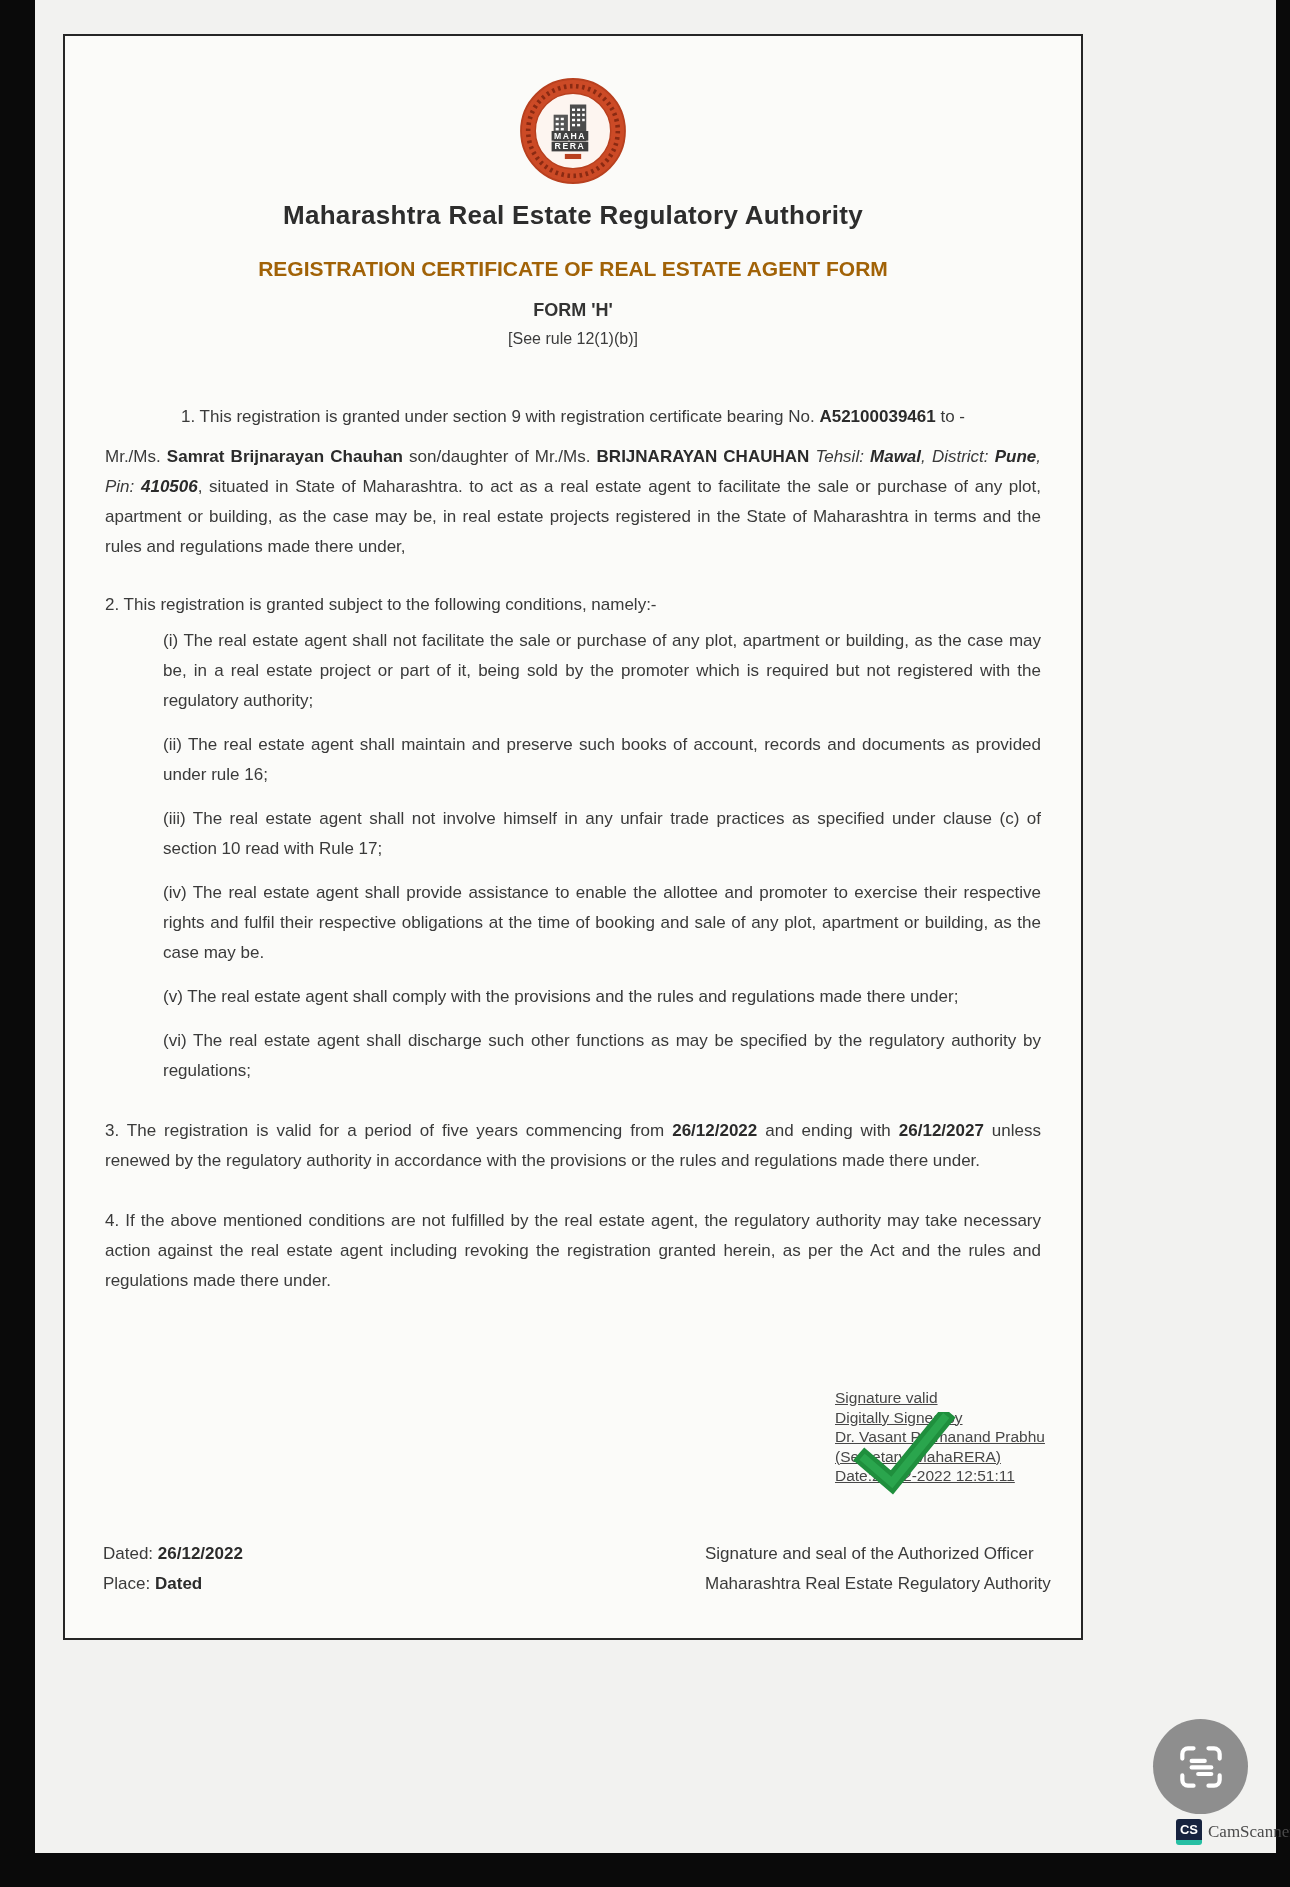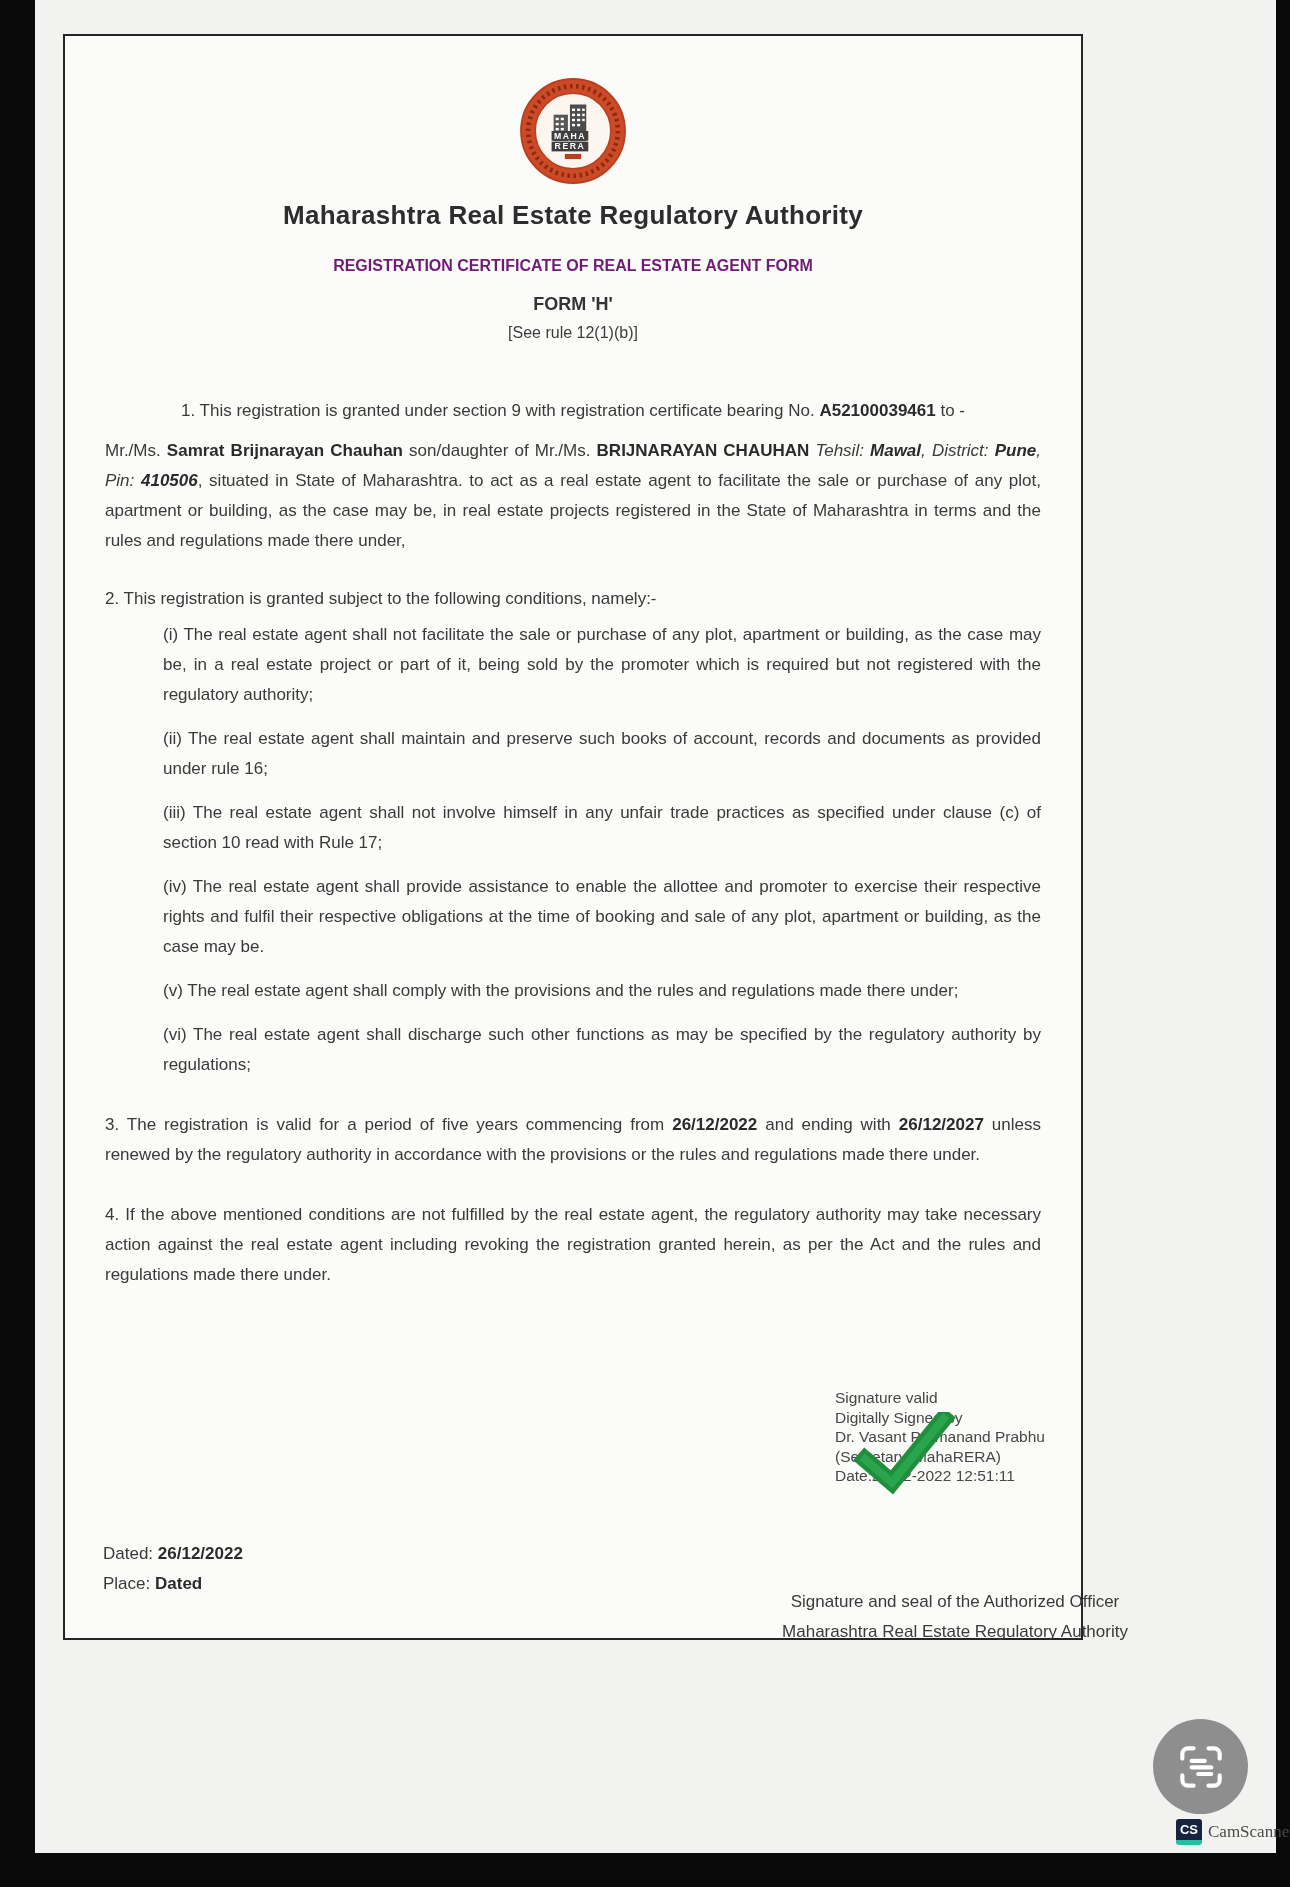--- a/index.html
+++ b/index.html
@@ -15,46 +15,46 @@
   .cert {
     position:absolute; left:28px; top:34px; width:1020px; height:1606px;
     box-sizing:border-box; border:2px solid #262626; background:#fbfbf9;
     padding:0 40px;
   }
   .seal-wrap { width:106px; height:106px; margin:42px auto 0; }
   .doc-title {
     margin-top:16px; text-align:center; font-size:26px; font-weight:bold;
     color:#2d2d2d; letter-spacing:0.3px;
   }
-  .doc-sub1 { margin-top:26px; text-align:center; font-size:16px; font-weight:bold; color:#701a75; }
+  .doc-sub1 { margin-top:26px; text-align:center; font-size:21px; font-weight:bold; color:#a16207; }
   .doc-sub2 { margin-top:19px;  text-align:center; font-size:18px; font-weight:bold; color:#333; }
   .doc-rule { margin-top:9px;  text-align:center; font-size:16px; color:#3c3c3c; }
   .para {
     font-size:17px; line-height:30px; color:#3a3a3a; text-align:justify;
   }
   .p1 { margin-top:54px; text-align:center; }
   .p-agent { margin-top:10px; }
   .p2 { margin-top:28px; text-align:left; }
   .cond { margin:14px 0 0 58px; }
   .cond.first { margin-top:6px; }
   .p3 { margin-top:30px; }
   .p4 { margin-top:30px; }
   .b  { font-weight:bold; color:#2b2b2b; }
   .bi { font-weight:bold; font-style:italic; color:#2b2b2b; }
   .i  { font-style:italic; }
   .sig-block {
     position:absolute; left:770px; top:1352px;
-    font-size:15.5px; line-height:19.5px; color:#474747; white-space:nowrap;
+    font-size:15.5px; line-height:19.5px; color:#474747; white-space:nowrap;text-decoration:underline;
   }
   .check-overlay {
     position:absolute; left:786px; top:1376px; width:108px; height:88px; z-index:3;
   }
   .footer-left  { position:absolute; left:38px;  top:1503px; font-size:17px; line-height:30px; color:#3a3a3a; }
-  .footer-right { position:absolute; left:640px; top:1503px; width:500px; text-align:center;
-                  font-size:17px; line-height:30px; color:#3a3a3a;margin-top:48px; }
+  .footer-right { position:absolute; left:640px; top:1503px; width:500px; text-align:left;
+                  font-size:17px; line-height:30px; color:#3a3a3a; }
   .scan-fab {
     position:absolute; left:1153px; top:1719px; width:95px; height:95px;
     border-radius:50%; background:#8e8e8e;
     display:flex; align-items:center; justify-content:center; cursor:pointer;
   }
   .cs-mark { position:absolute; left:1176px; top:1819px; display:flex; align-items:center; gap:6px; }
   .cs-badge {
     width:26px; height:26px; box-sizing:border-box; border-radius:3px;
     background:#17233f; border-bottom:5px solid #27bfa3;
     color:#fff; font-weight:bold; font-size:13px;

